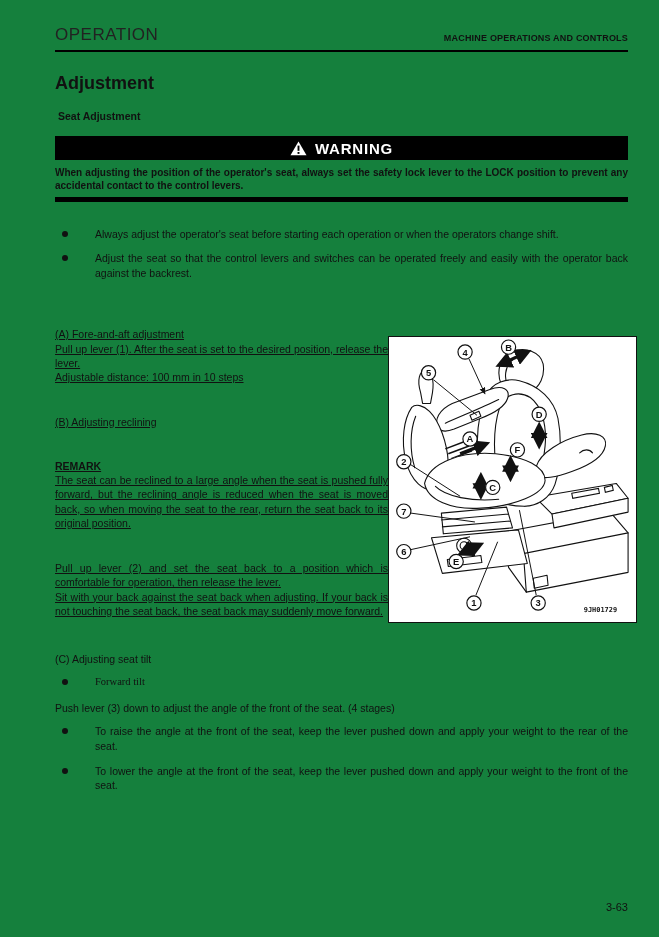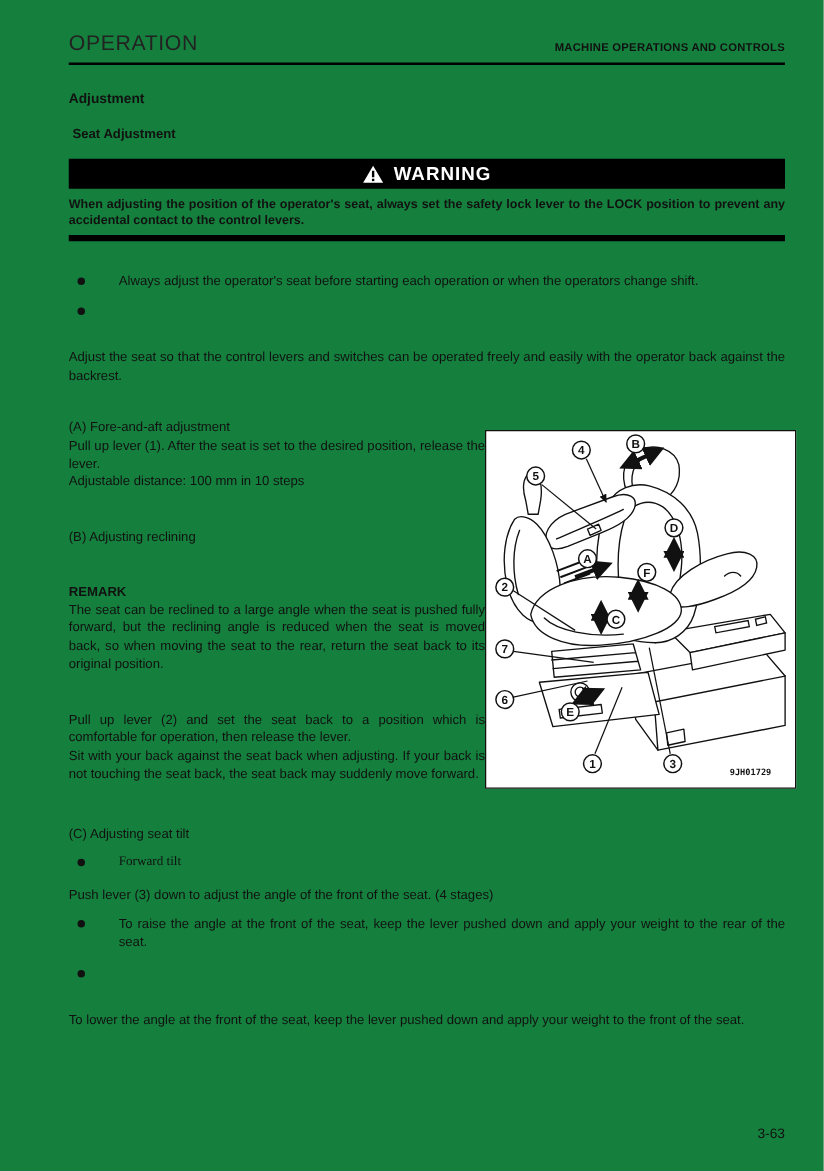--- a/index.html
+++ b/index.html
@@ -8,39 +8,39 @@
     background:#15803d; box-sizing:border-box;
     padding:25px 31px 0 55px;
     font-family:"Liberation Sans", sans-serif; color:#111;
   }
   
   .hdr { display:flex; justify-content:space-between; align-items:flex-end;
          border-bottom:2px solid #000; padding-bottom:5px; }
   .hdr-left  { font-size:17px; letter-spacing:0.5px; color:#222; }
   .hdr-right { font-size:9px; font-weight:bold; letter-spacing:0.2px; padding-bottom:2px; }
   
-  .h1 { margin:21px 0 0; font-size:11px; font-weight:bold; }
+  .h1 { margin:21px 0 0; font-size:18px; font-weight:bold; }
   .h2 { margin:16px 0 0 3px; font-size:10.5px; font-weight:bold; }
   
   .warn-banner { margin-top:14px; height:24px; background:#000; color:#fff;
                  display:flex; align-items:center; justify-content:center; gap:8px; }
   .warn-banner .wlabel { font-size:15px; font-weight:bold; letter-spacing:0.8px; }
   .warn-text { margin:6px 0 0; font-size:10px; font-weight:bold; line-height:1.32;
                text-align:justify; }
   .warn-rule { margin-top:5px; height:5px; background:#000; }
   
   ul.blist { list-style:none; margin:0; padding:0; }
   ul.blist.top { margin-top:25px; }
   ul.blist li { display:flex; gap:27px; font-size:10.5px; line-height:1.4; }
-  ul.blist li + li { margin-top:9px;flex-direction:column; }
+  ul.blist li + li { margin-top:9px; }
   ul.blist .dot { flex:none; width:6px; height:6px; border-radius:50%;
                   background:#111; margin:4px 0 0 7px; }
   ul.blist .btxt { text-align:justify; }
   
-  .two-col { margin-top:27px; display:flex; margin-right:-9px; }
+  .two-col { margin-top:47px; display:flex; margin-right:-9px;text-decoration:underline; }
   .left-col { width:333px; flex:none; font-size:10.5px; line-height:1.36; }
   .left-col p { margin:0; }
   .just { text-align:justify; }
   .b-title { margin-top:30px !important; }
   .remark-label { margin-top:30px !important; font-weight:bold; }
   .lever2-1 { margin-top:31px !important; }
   
   .fig { margin-left:auto; margin-top:9px; width:249px; height:287px;
          border:1.5px solid #111; box-sizing:border-box; background:#fff; }
   .callout-circle { fill:#fff; stroke:#111; stroke-width:1.2; }

